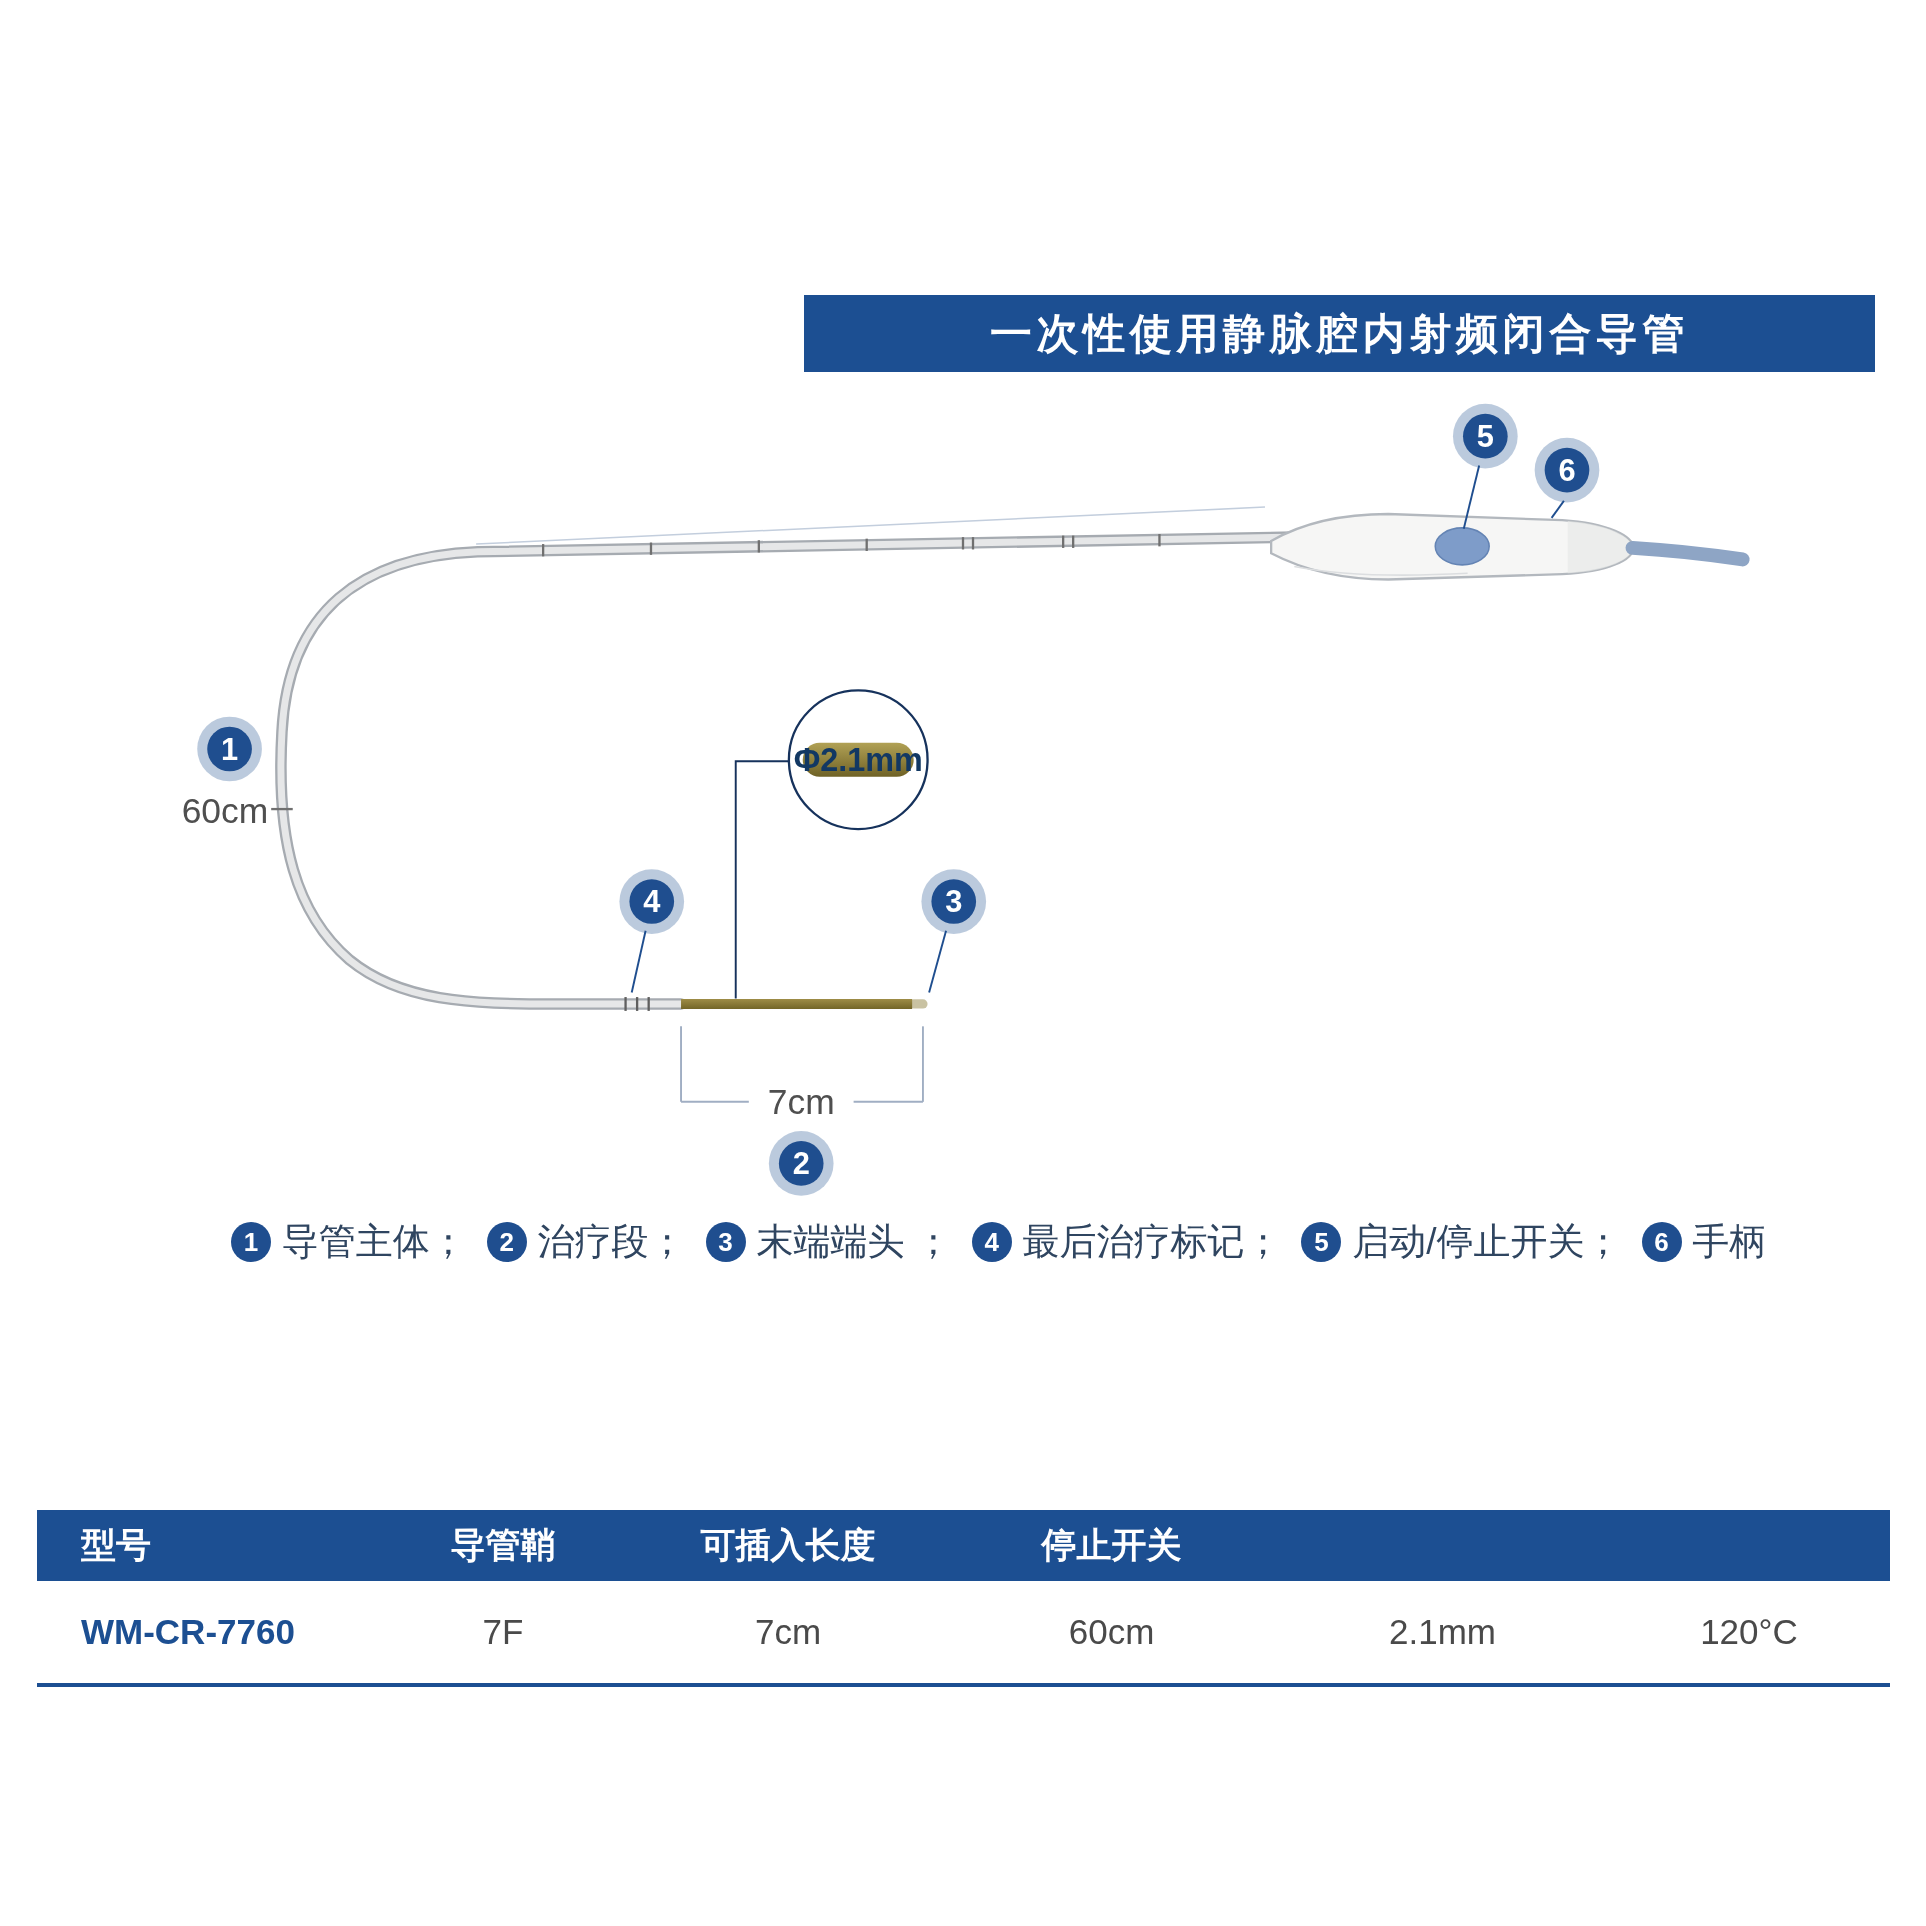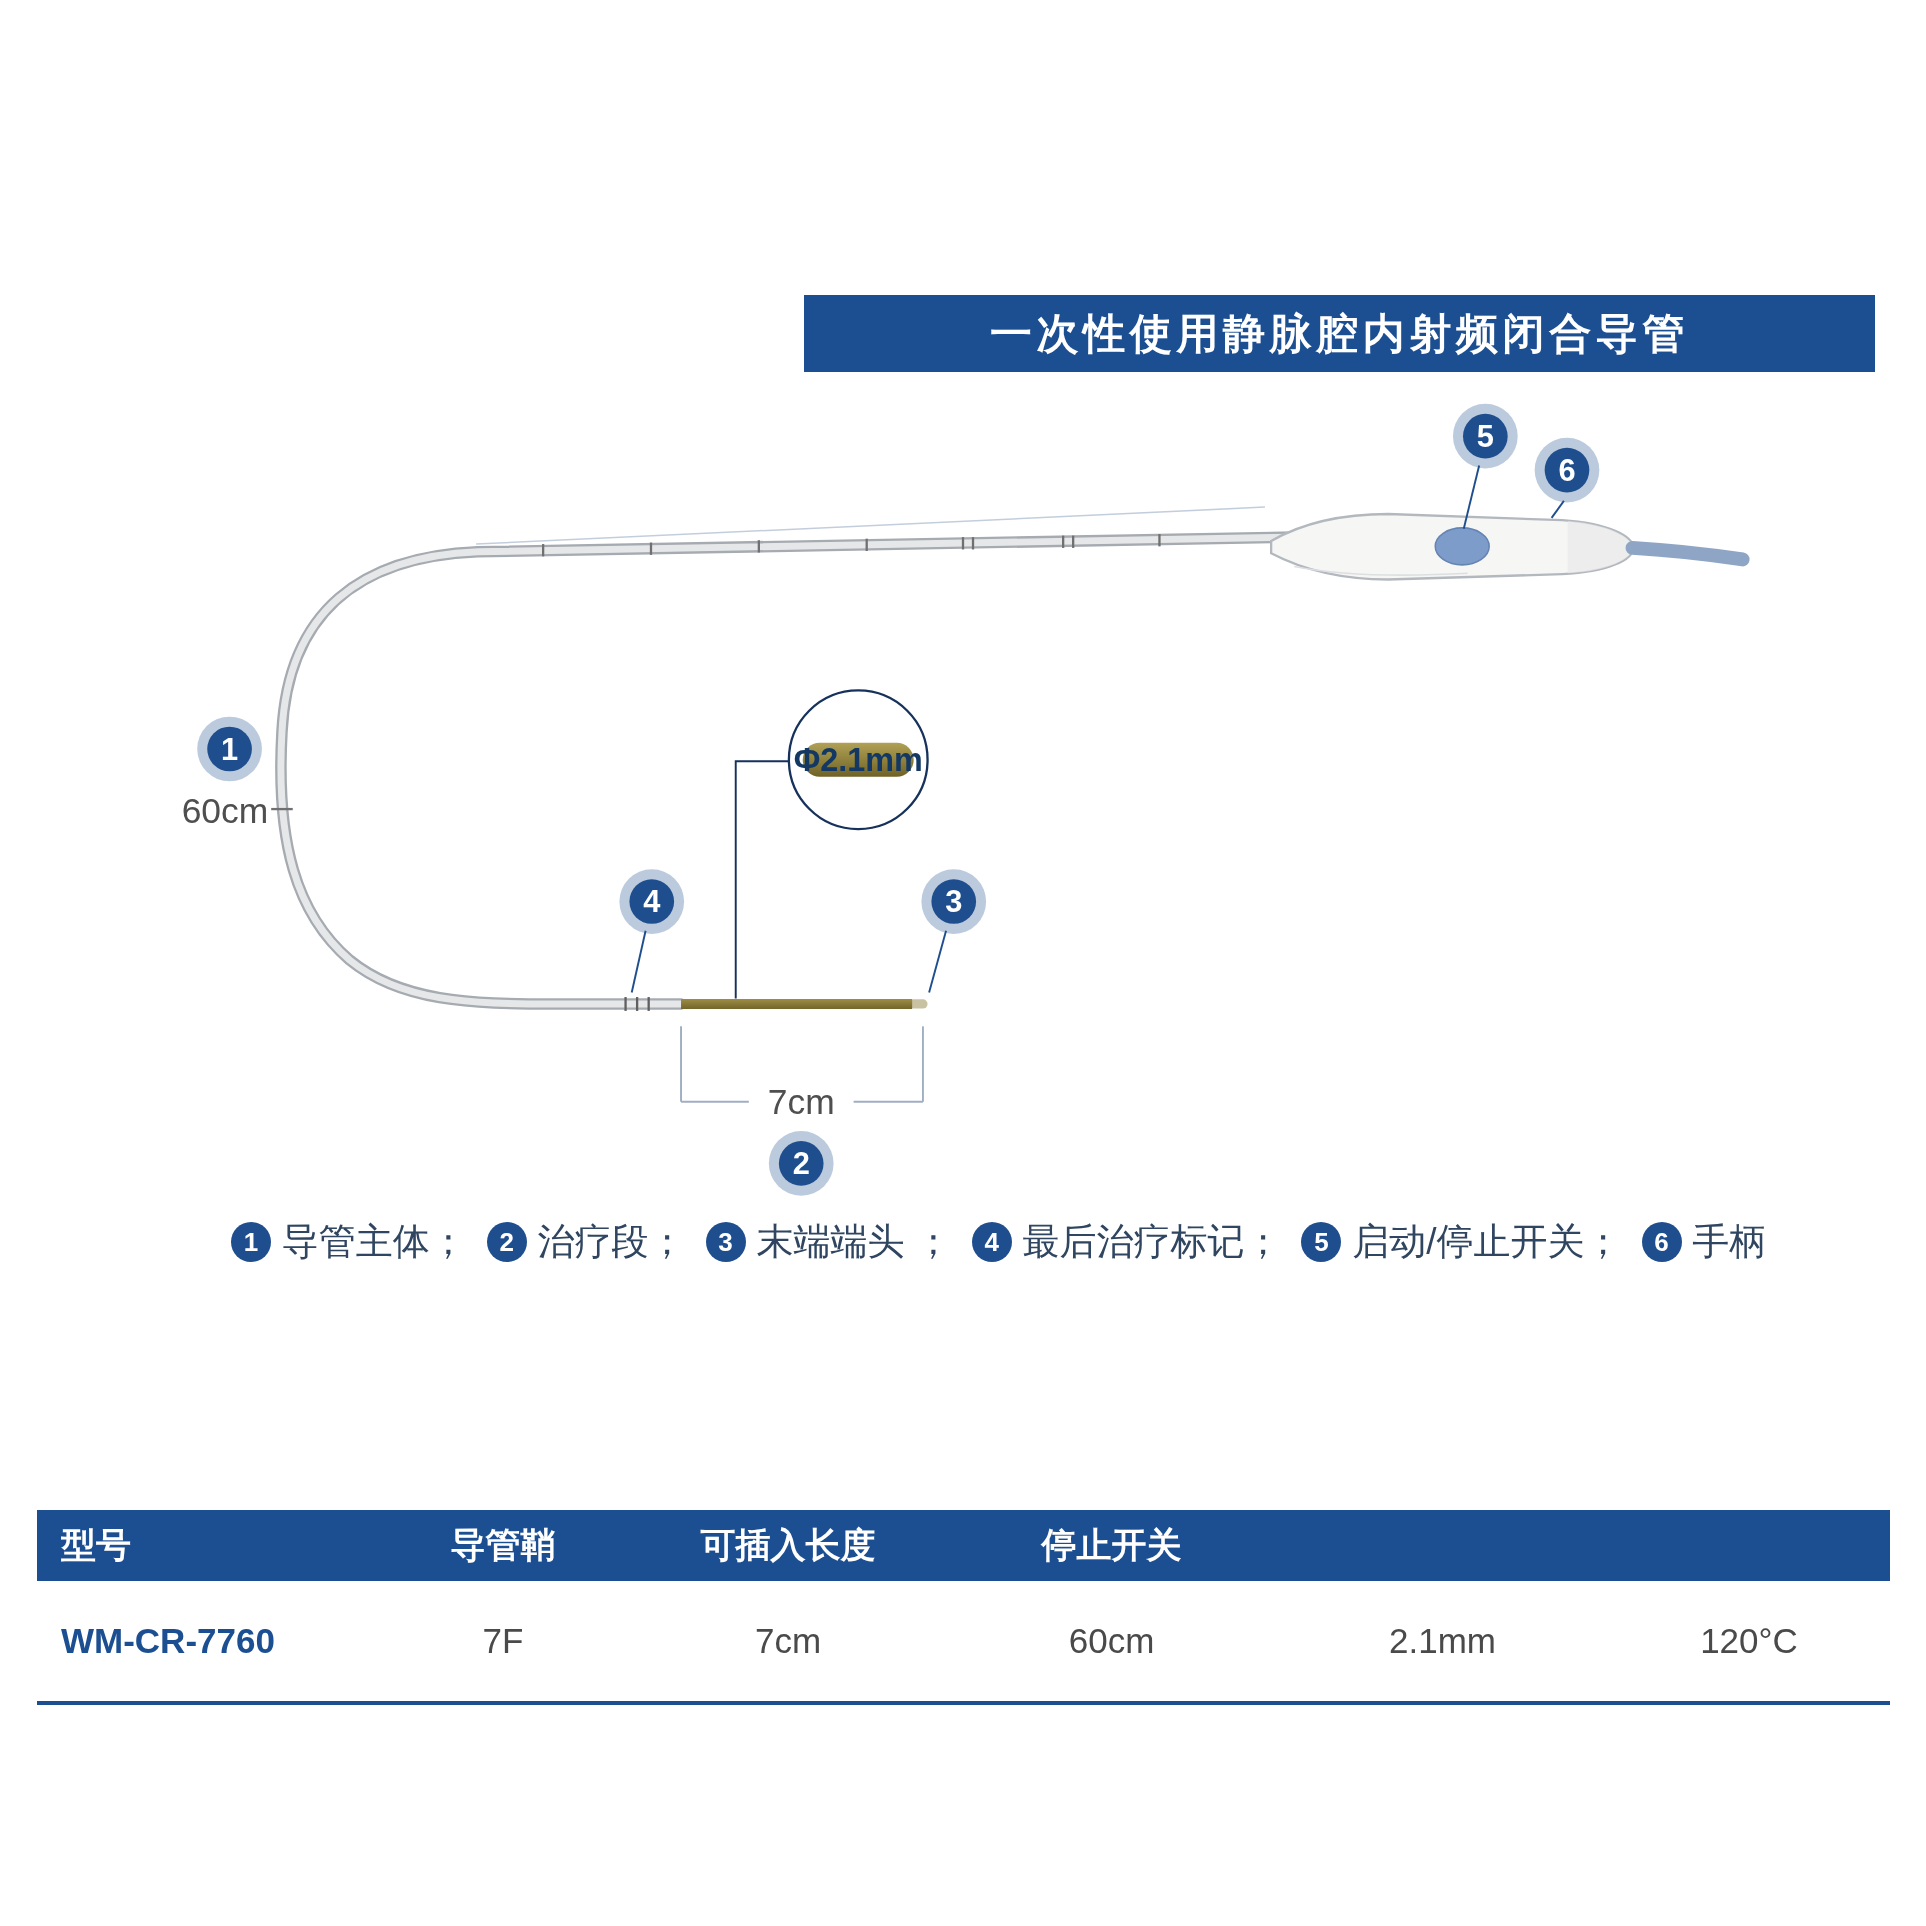--- a/index.html
+++ b/index.html
@@ -23,23 +23,23 @@
   .lnum {
     width:40px; height:40px; border-radius:50%; background:#1f4e8f; color:#ffffff;
     display:inline-flex; align-items:center; justify-content:center;
     font-size:26px; font-weight:bold; margin-right:10.8px; flex:0 0 auto;
   }
   .spec-table { position:absolute; left:37px; top:1510px; width:1853px; }
   .thead, .trow {
     display:grid; grid-template-columns:339px 254px 316px 331px 331px 1fr; align-items:center;
   }
   .thead { background:#1c4f92; color:#ffffff; font-weight:bold; font-size:35px; height:71px; }
-  .trow  { background:#ffffff; color:#4a4a4a; font-size:35px; height:124px; border-bottom:4.6px solid #1c4f92; }
+  .trow  { background:#ffffff; color:#4a4a4a; font-size:35px; height:106px; border-bottom:4.6px solid #1c4f92; }
   .cell { text-align:center; }
-  .cell.first { text-align:left; padding-left:24px; }
+  .cell.first { text-align:left; padding-left:44px; }
   .model { color:#1c4f92; font-weight:bold; }
 </style>
 </head>
 <body>
 
 <div class="page">
 
   <div class="title-banner">
     <span>一次性使用静脉腔内射频闭合导管</span>
   </div>

